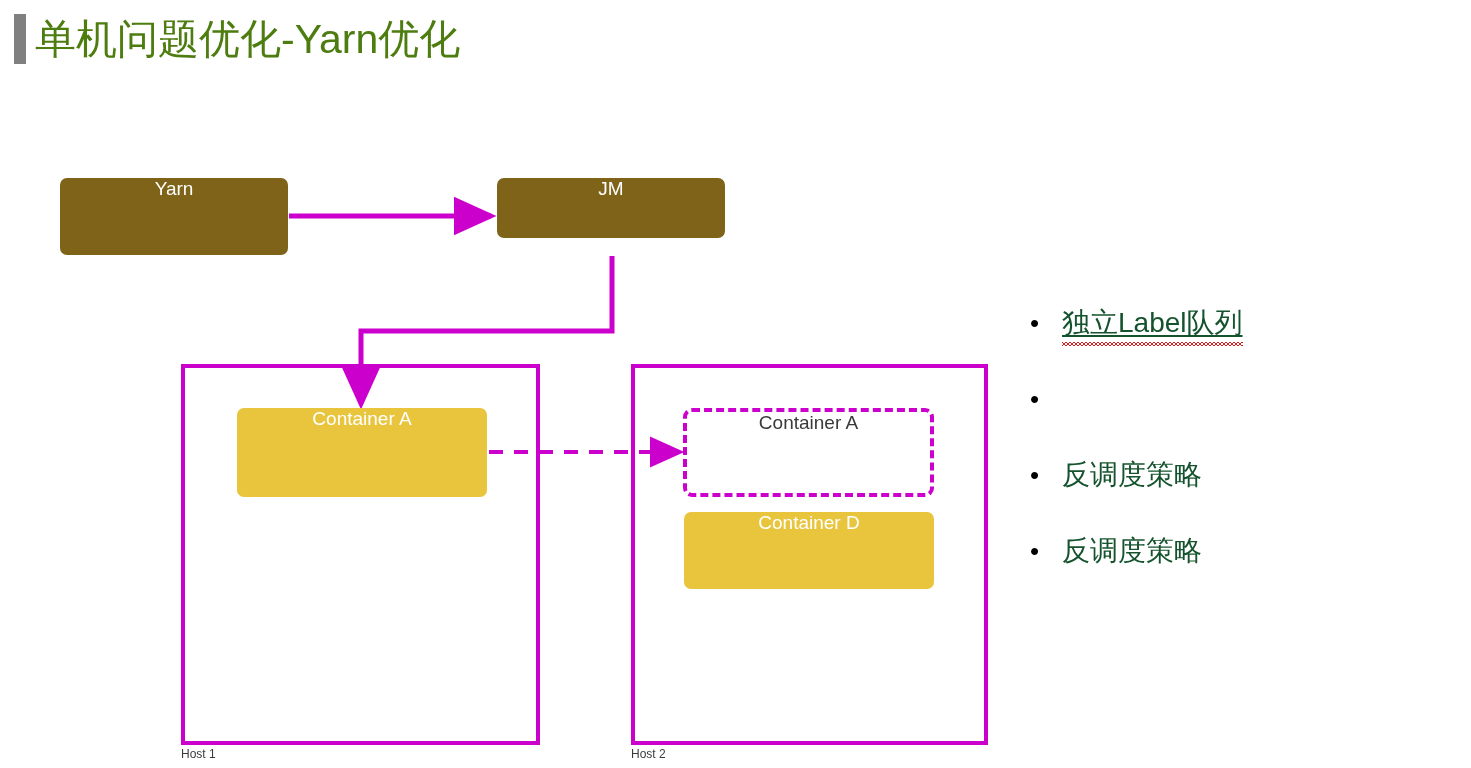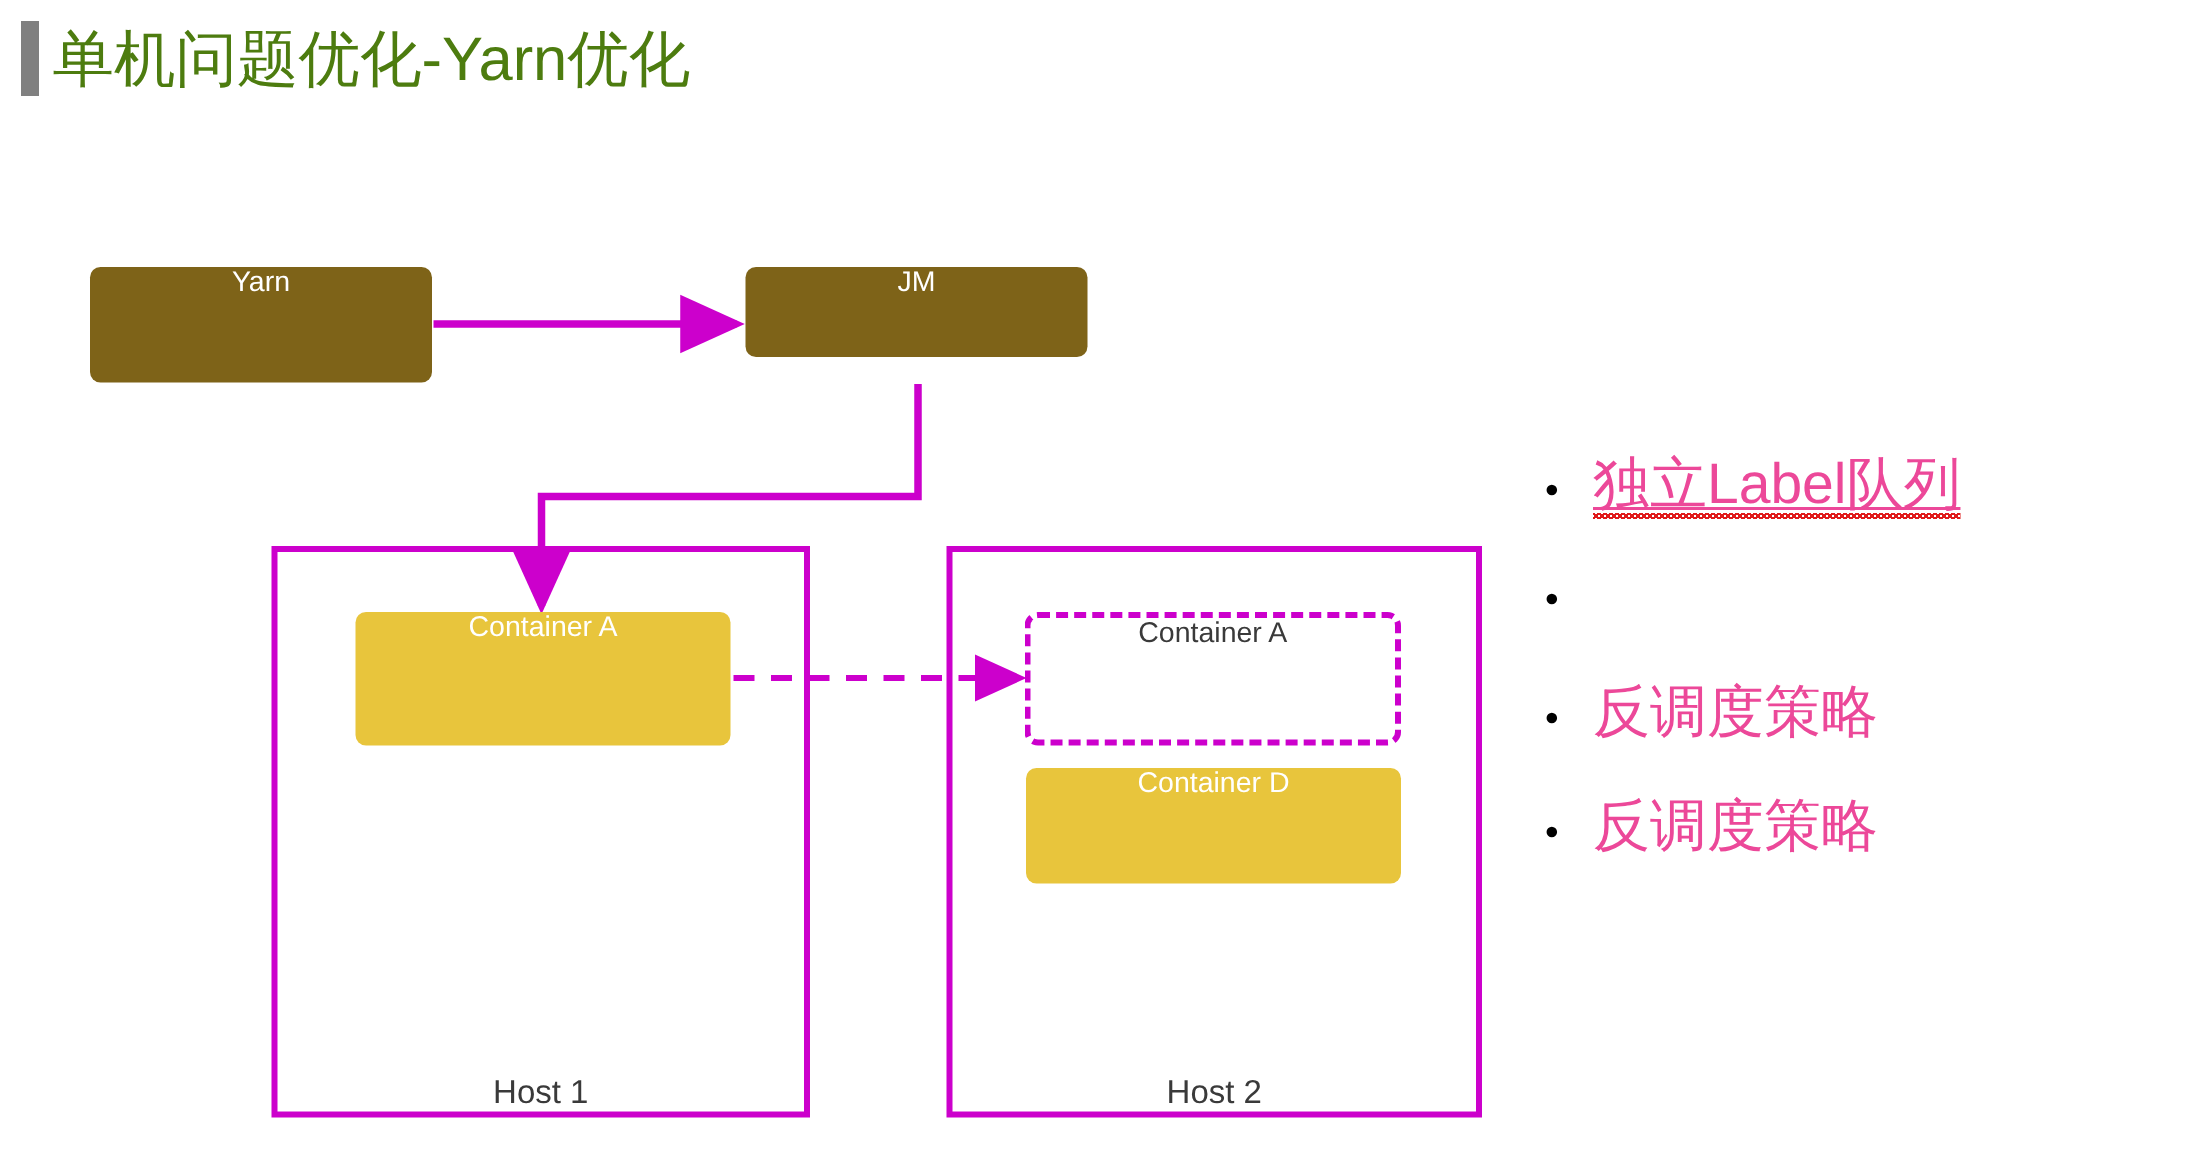--- a/index.html
+++ b/index.html
@@ -87,24 +87,25 @@
 
   
   .host {
     position: absolute;
     box-sizing: border-box;
     border: 4px solid #CC00CC;
     background: transparent;
   }
   .host-label {
     position: absolute;
-    font-size: 22px;
+    font-size: 12px;
     color: #3a3a3a;
-    text-align: center;
+    text-align: left;
     white-space: nowrap;
+    margin-top: 32px;
   }
 
   
   .bullets {
     position: absolute;
     left: 1022px;
     top: 300px;
     width: 420px;
   }
   .bullet-row {
@@ -117,23 +118,23 @@
     width: 40px;
     flex: 0 0 auto;
     font-size: 26px;
     line-height: 46px;
     color: #000000;
     text-align: left;
     padding-left: 8px;
     box-sizing: border-box;
   }
   .bullet-text {
-    font-size: 38px;
+    font-size: 28px;
     line-height: 46px;
-    color: #ec4899;
+    color: #14532d;
     white-space: nowrap;
     position: relative;
   }
   .bullet-text.underlined {
     text-decoration: underline;
     text-underline-offset: 3px;
     text-decoration-thickness: 2px;
   }
   .bullet-text.misspelled::after {
     content: "";

